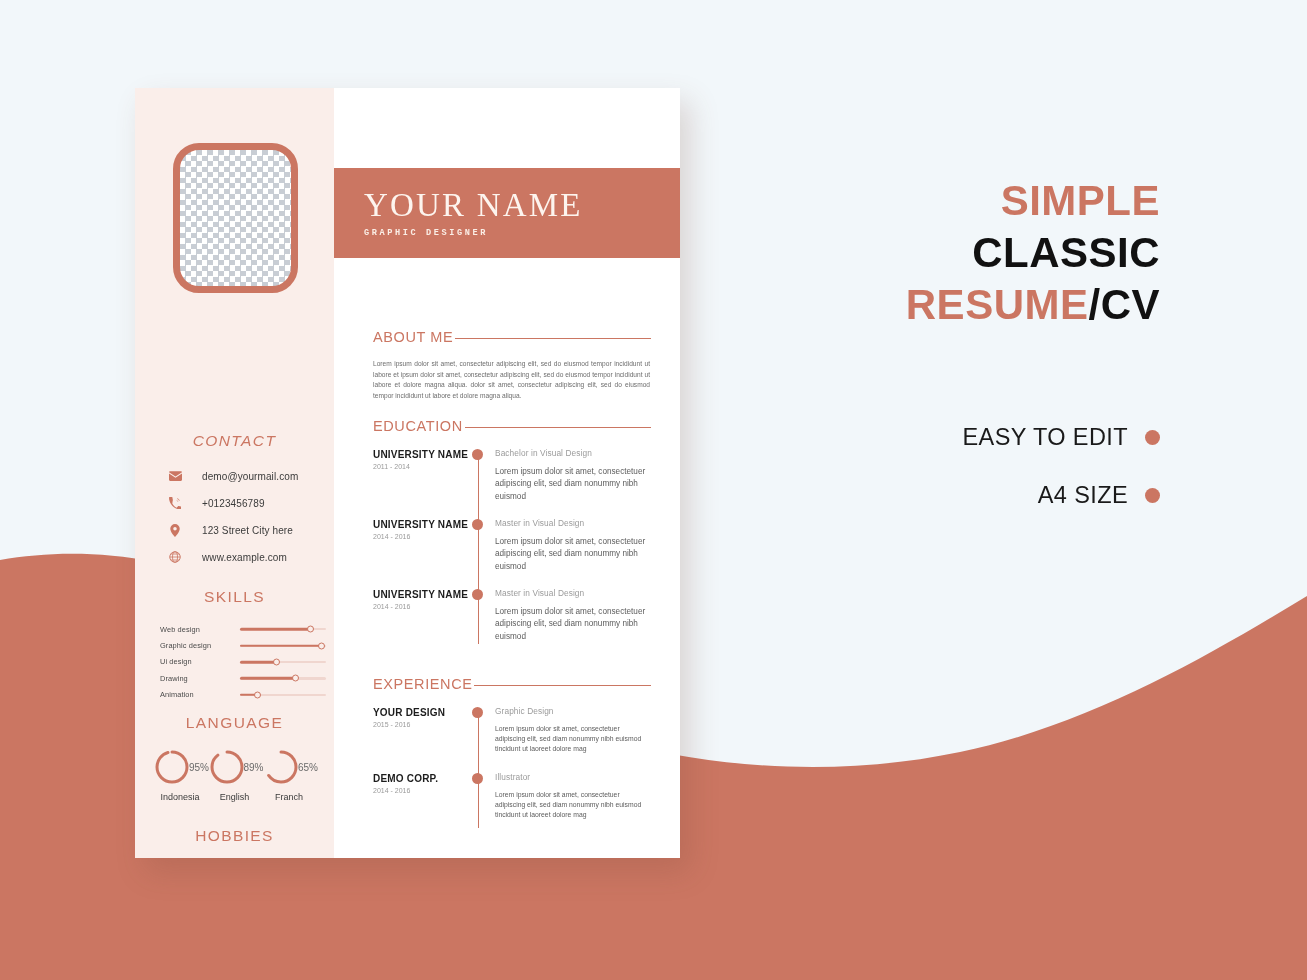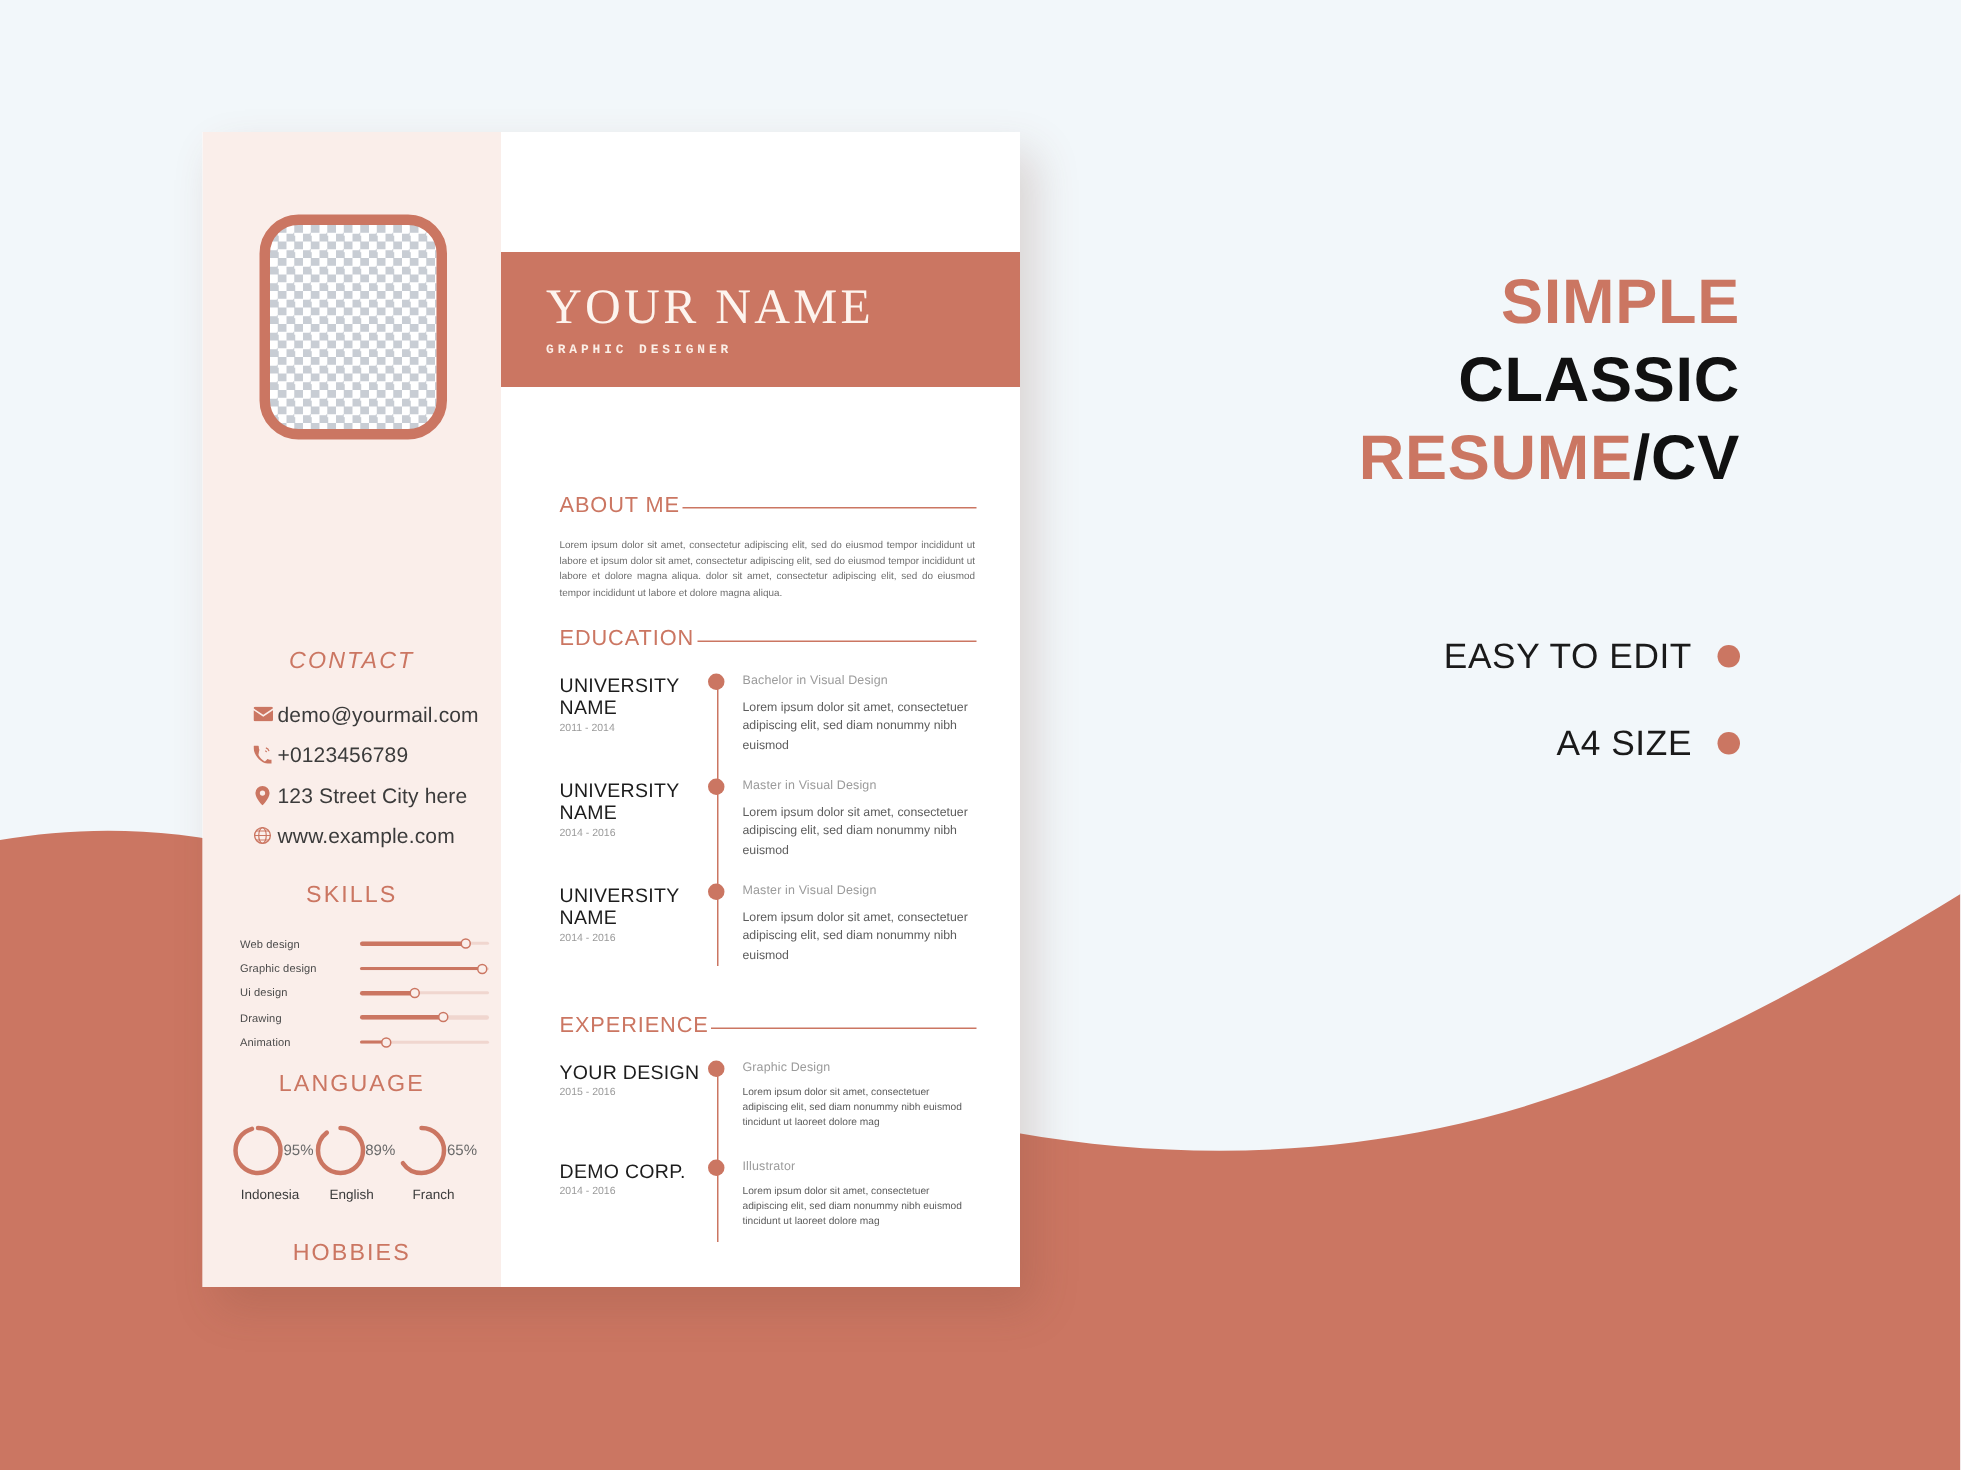--- a/index.html
+++ b/index.html
@@ -64,23 +64,23 @@
     margin-bottom: 1px;
   }
   .contact-ico {
     width: 20px; height: 18px;
     flex: 0 0 20px;
     color: #cb7662;
     display: flex; align-items: center; justify-content: center;
   }
   .contact-ico svg { display: block; }
   .contact-txt {
-    font-size: 14px;
+    font-size: 10px;
     color: #3b3b3b;
-    margin-left: 0;
+    margin-left: 17px;
     letter-spacing: .1px;
   }
 
   #skills-title { position: absolute; left: 0; top: 500px; width: 199px; }
   #skills-list { position: absolute; left: 25px; top: 533px; width: 174px; }
   .skill-row {
     display: flex; align-items: center;
     height: 16.4px;
   }
   .skill-name {
@@ -208,21 +208,21 @@
   .tl-item {
     position: relative;
     display: flex;
     min-height: 60px;
   }
   .tl-left {
     width: 98px; flex: 0 0 98px;
     padding-top: 1px;
   }
   .tl-org {
-    font-size: 13px; font-weight: normal;
+    font-size: 10px; font-weight: bold;
     color: #1c1c1c; letter-spacing: .2px;
   }
   .tl-years {
     font-size: 7px; color: #9a9a9a; margin-top: 3px;
   }
   .tl-dot-col {
     width: 22px; flex: 0 0 22px;
     position: relative;
   }
   .tl-dot {

